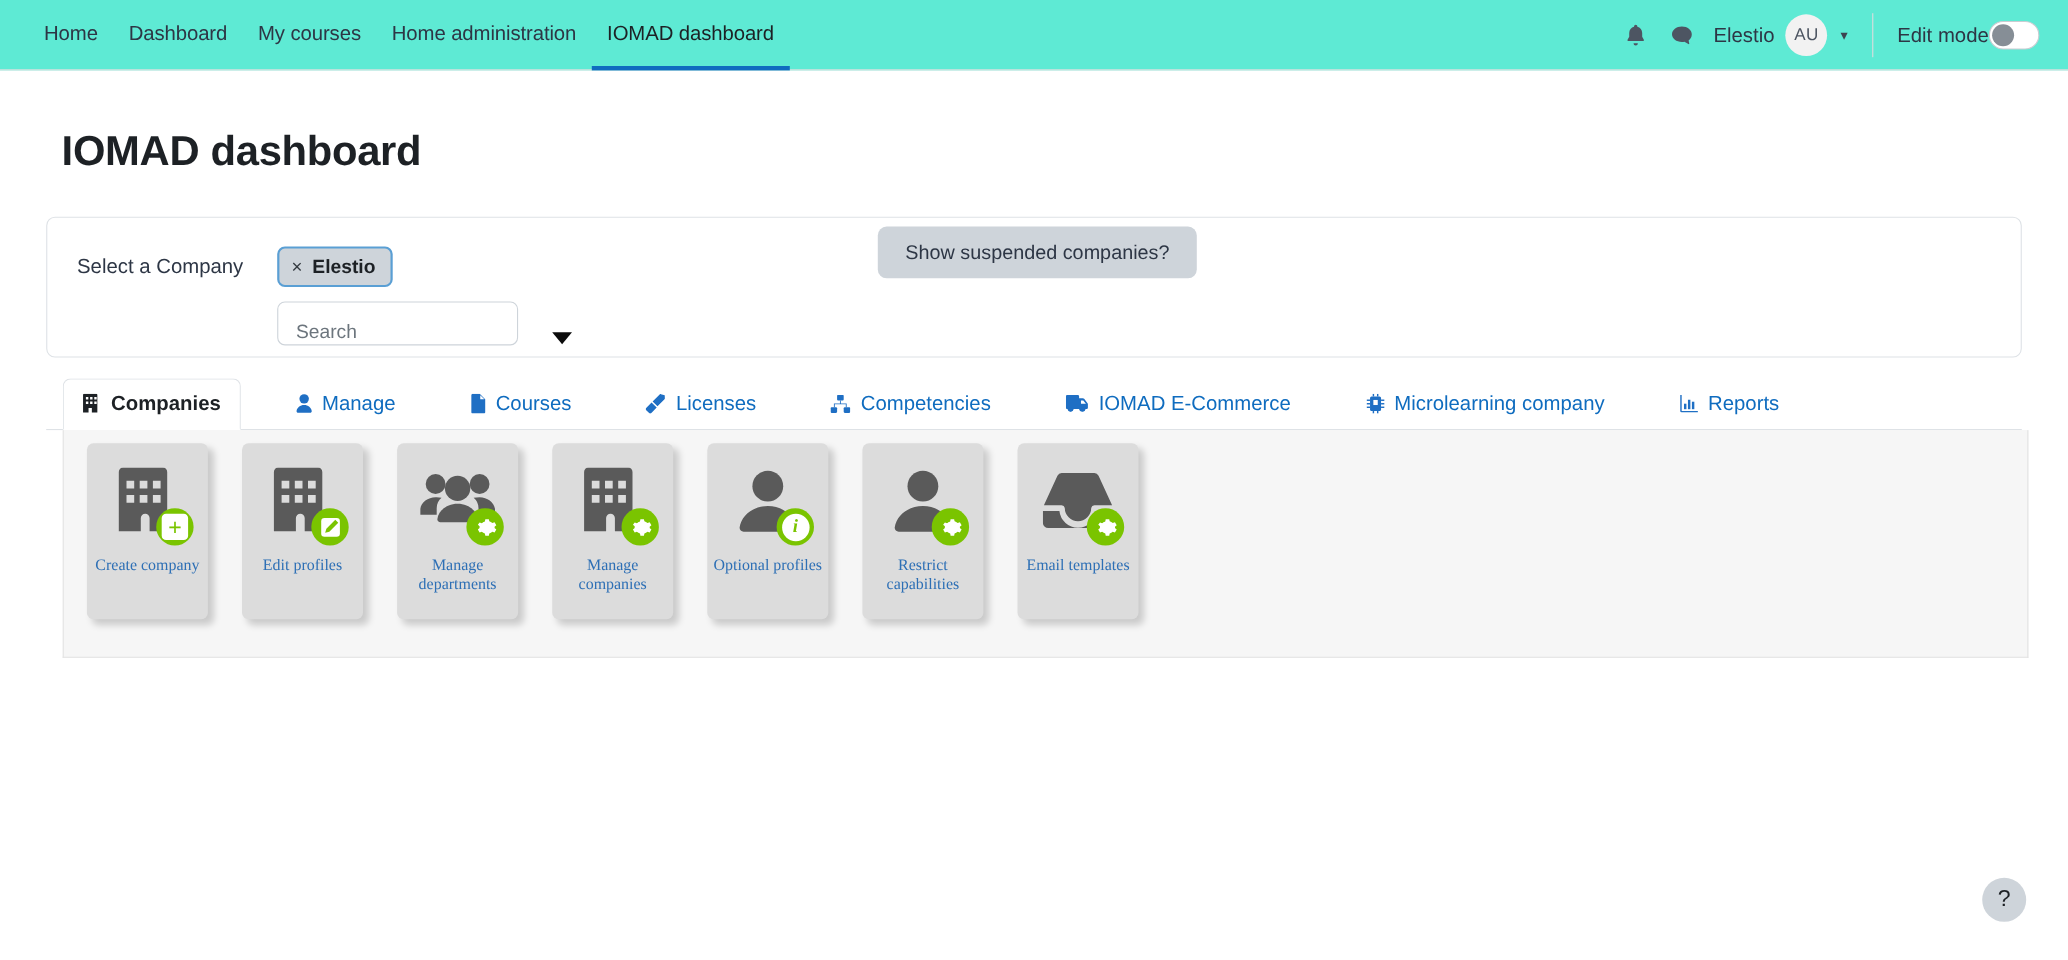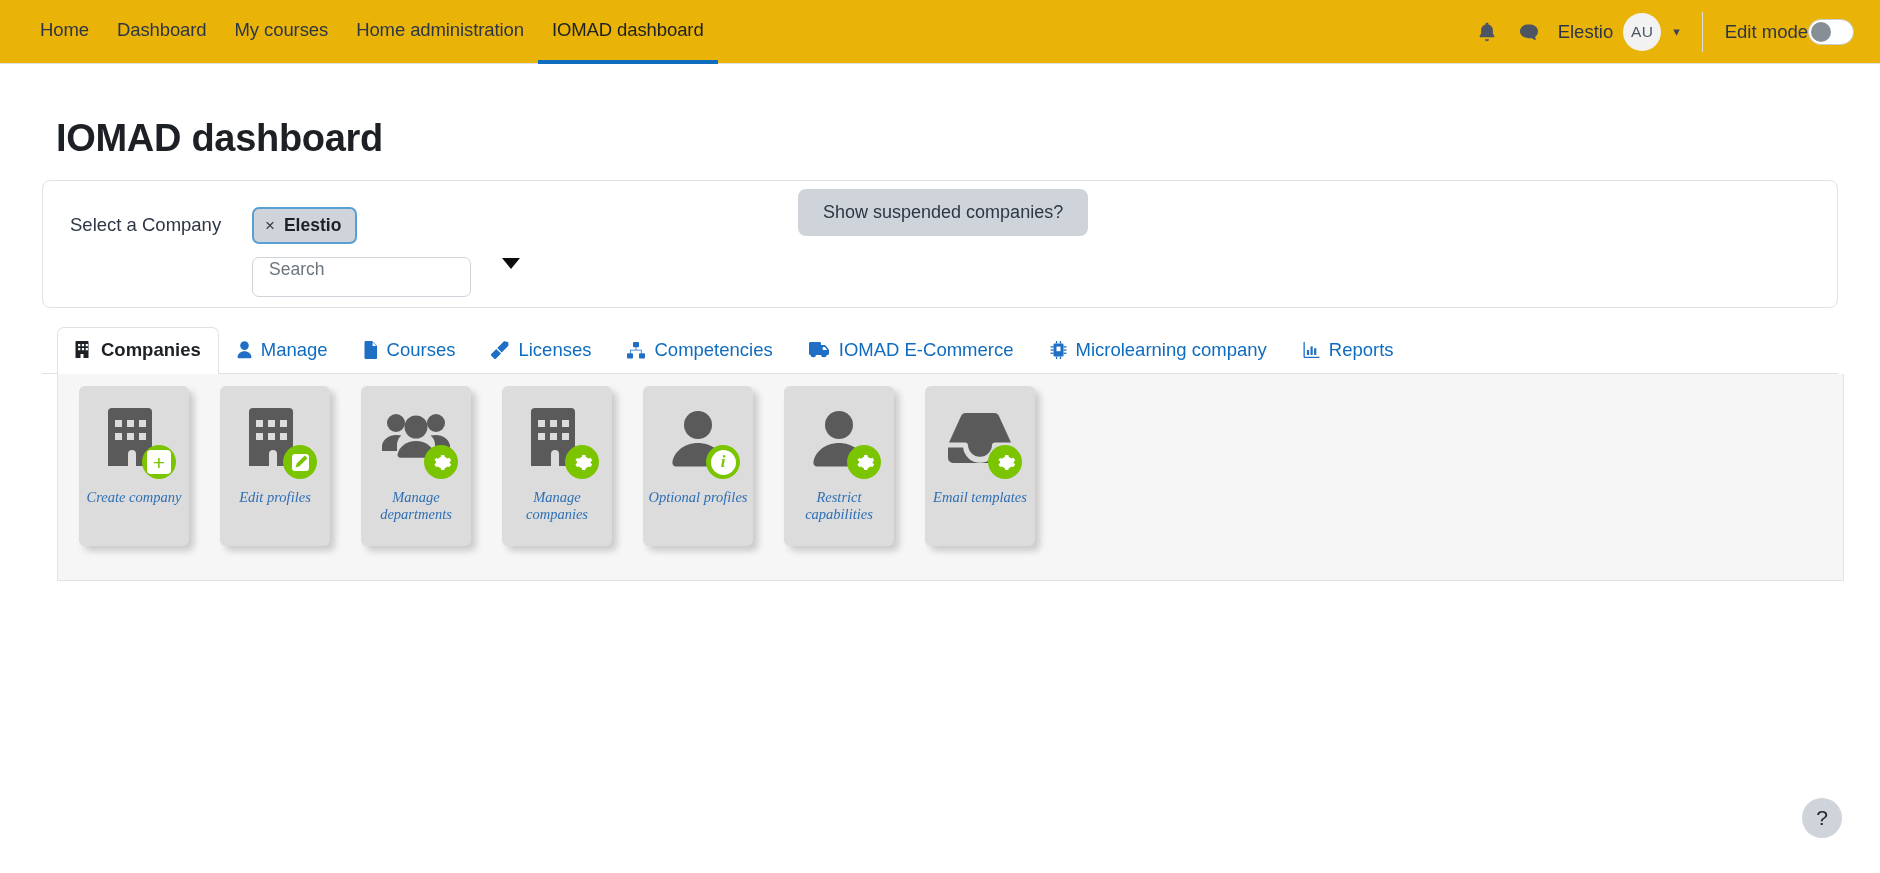--- a/index.html
+++ b/index.html
@@ -12,21 +12,21 @@
     -webkit-font-smoothing: antialiased;
   }
 
   
   .topnav {
     position: relative;
     height: 64px;
     display: flex;
     align-items: center;
     border-bottom: 1px solid #e0e0e0;
-    background: #eab308;
+    background: #5eead4;
   }
   .nav-left {
     display: flex;
     align-items: stretch;
     height: 64px;
     margin-left: 26px;
   }
   .nav-item {
     display: flex;
     align-items: center;
@@ -109,21 +109,21 @@
   .page-title {
     font-size: 38px;
     font-weight: bold;
     color: #1d2125;
     margin: 53px 0 0 14px;
     letter-spacing: -0.3px;
   }
 
   
   .company-card {
-    margin-top: 20px;
+    margin-top: 37px;
     border: 1px solid #dee2e6;
     border-radius: 8px;
     background: #fff;
     height: 128px;
     position: relative;
   }
   .company-row {
     display: flex;
     align-items: flex-start;
     padding: 26px 0 0 27px;
@@ -157,21 +157,21 @@
     cursor: pointer;
   }
   .search-box {
     margin-top: 13px;
     width: 219px;
     height: 40px;
     border: 1px solid #ced4da;
     border-radius: 7px;
     background: #fff;
     display: flex;
-    align-items: flex-start;
+    align-items: flex-end;
     padding: 0 12px 0 14px;
     cursor: text;
   }
   .search-box input {
     border: none; outline: none;
     font-size: 17.5px;
     color: #5c6470;
     background: transparent;
     flex: 1;
     font-family: "Liberation Sans", sans-serif;
@@ -198,20 +198,21 @@
     font-family: "Liberation Sans", sans-serif;
   }
 
   
   .tabs {
     margin-top: 18px;
     display: flex;
     align-items: flex-start;
     border-bottom: 1px solid #dee2e6;
     padding-left: 15px;
+    gap: 32px;
   }
   .tab {
     display: flex;
     align-items: center;
     gap: 9px;
     padding: 11px 17px 12px 17px;
     font-size: 18.5px;
     color: #0f6cbf;
     cursor: pointer;
     border: 1px solid transparent;
@@ -301,21 +302,20 @@
     font-weight: normal;
   }
   .tile-label {
     margin-top: 14px;
     font-family: "Liberation Serif", serif;
     font-size: 14.5px;
     color: #2d6fb5;
     text-align: center;
     line-height: 1.18;
     width: 104px;
-    font-style: italic;
   }
 
   
   .help-btn {
     position: absolute;
     right: 38px;
     bottom: 35px;
     width: 40px; height: 40px;
     border-radius: 50%;
     background: #ced4da;

